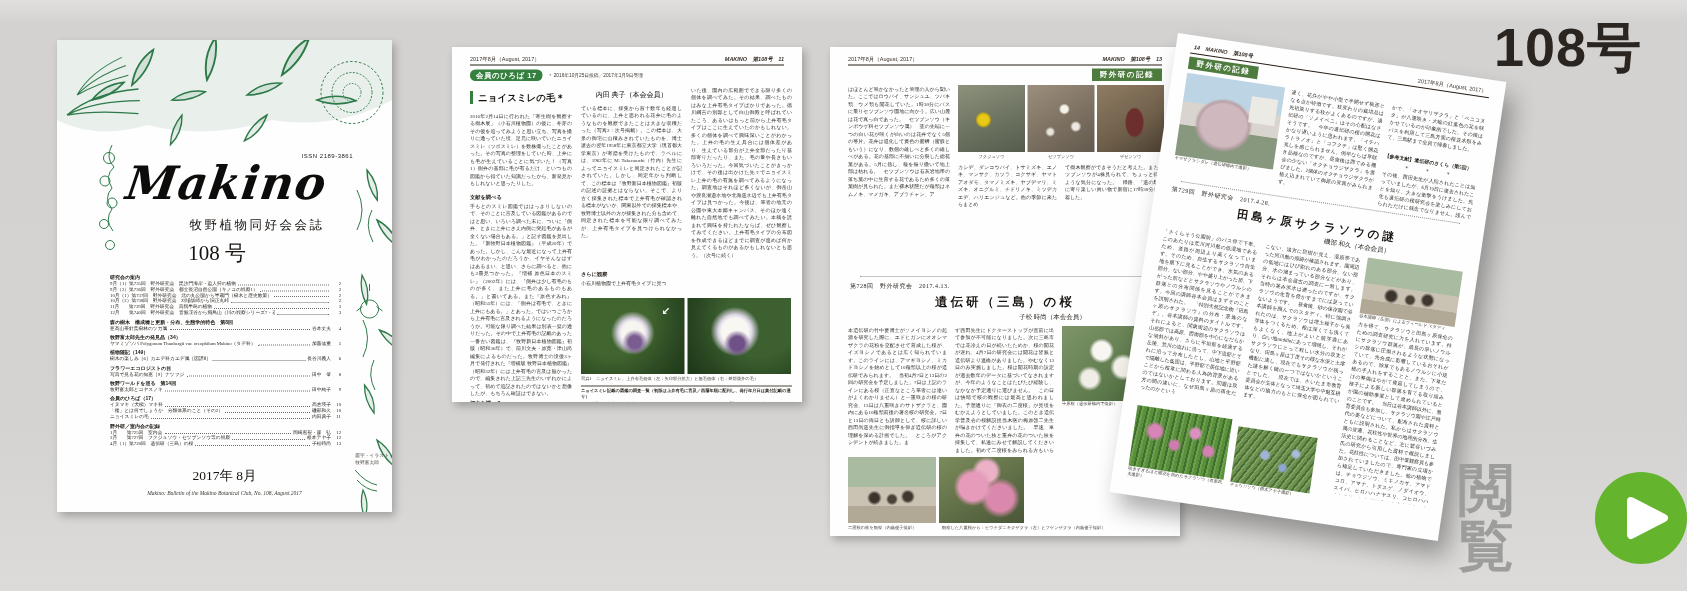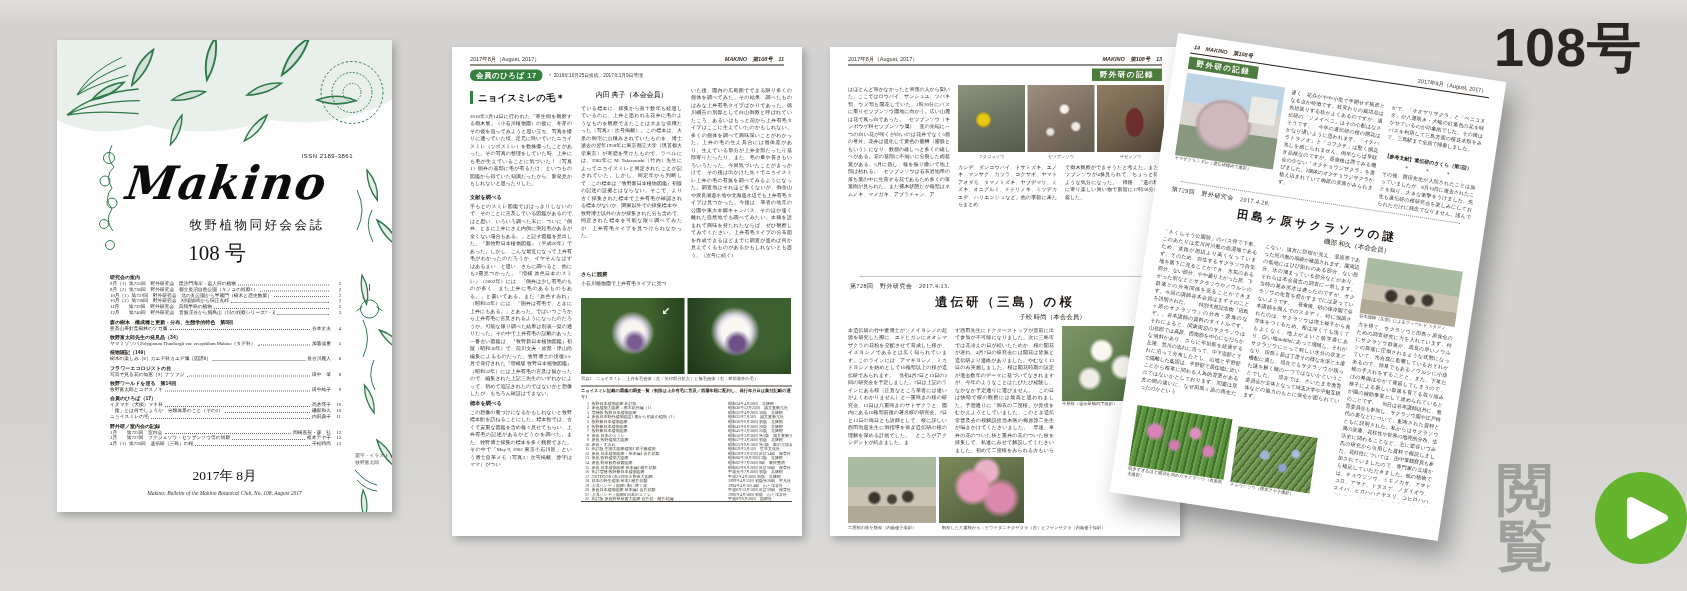--- a/index.html
+++ b/index.html
@@ -4,21 +4,21 @@
 <style>
   html,body{margin:0;padding:0;}
   body{
     width:1687px;height:591px;position:relative;overflow:hidden;
     background:linear-gradient(180deg,#e0dfdd 0%,#d3d2d0 4%,#d4d3d1 72%,#dcdbda 100%);
     font-family:"Liberation Sans",sans-serif;
   }
   
   .sheet{position:absolute;background:#fefefe;box-shadow:3px 4px 8px rgba(0,0,0,.25);overflow:hidden;}
   #sheet-cover{left:57px;top:40px;width:335px;height:472px;}
-  #sheet-p11{left:452px;top:47px;width:350px;height:489px;}
+  #sheet-p11{left:452px;top:47px;width:350px;height:355px;}
   #sheet-p13{left:830px;top:47px;width:350px;height:489px;}
   #sheet-p14{left:1178px;top:33px;width:332px;height:464px;transform:rotate(8.5deg);transform-origin:0 0;
              box-shadow:10px 14px 24px rgba(0,0,0,.33);z-index:5;}
   .inner{position:absolute;left:0;top:0;transform:scale(.5);transform-origin:0 0;}
   #cover-inner{width:670px;height:944px;}
   #p11-inner,#p13-inner{width:700px;height:978px;}
   #p14-inner{width:664px;height:928px;}
 
   
   .hdr{display:flex;justify-content:space-between;align-items:flex-end;
@@ -177,21 +177,21 @@
   .p14-b1-ph{width:192px;height:122px;margin-top:4px;}
   .p14-b2-txt{height:368px;}
   .p14-b2-ph{width:160px;height:112px;margin-top:4px;}
   .p14-b3-ph{width:192px;height:112px;}
   .p14-b3-txt{height:350px;margin-top:4px;}
 
   
   #issue-label{position:absolute;left:1494px;top:12px;font-size:54px;font-weight:bold;
     color:#2b2522;letter-spacing:1px;z-index:10;}
   #view-group{position:absolute;left:1458px;top:462px;display:flex;align-items:center;z-index:10;}
-  #view-label{font-size:56px;font-weight:bold;color:#9d9d9b;letter-spacing:18px;line-height:1;margin-left:39px;}
+  #view-label{font-size:56px;font-weight:bold;color:#9d9d9b;letter-spacing:18px;line-height:1;}
   #play-button{width:92px;height:92px;border-radius:50%;background:#64b52d;flex:none;
     display:flex;align-items:center;justify-content:center;margin-left:2px;cursor:pointer;}
 </style>
 </head>
 <body>
 
 <div class="sheet" id="sheet-cover">
   <div class="inner" id="cover-inner">
     <svg id="cover-art" width="670" height="944" viewBox="0 0 670 944" xmlns="http://www.w3.org/2000/svg">
       <defs>

